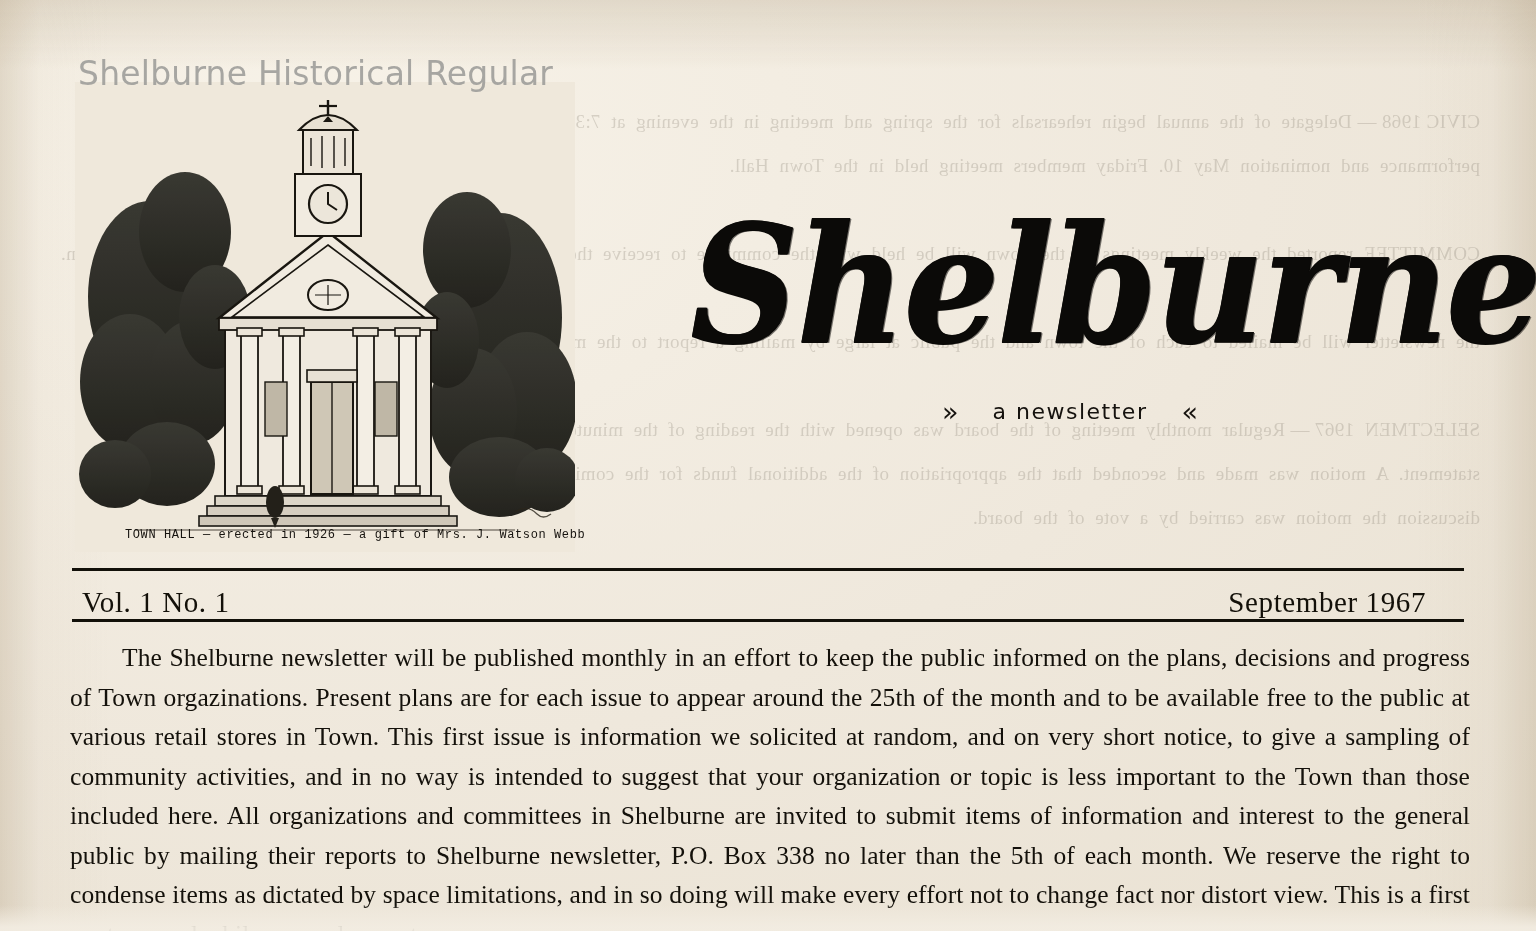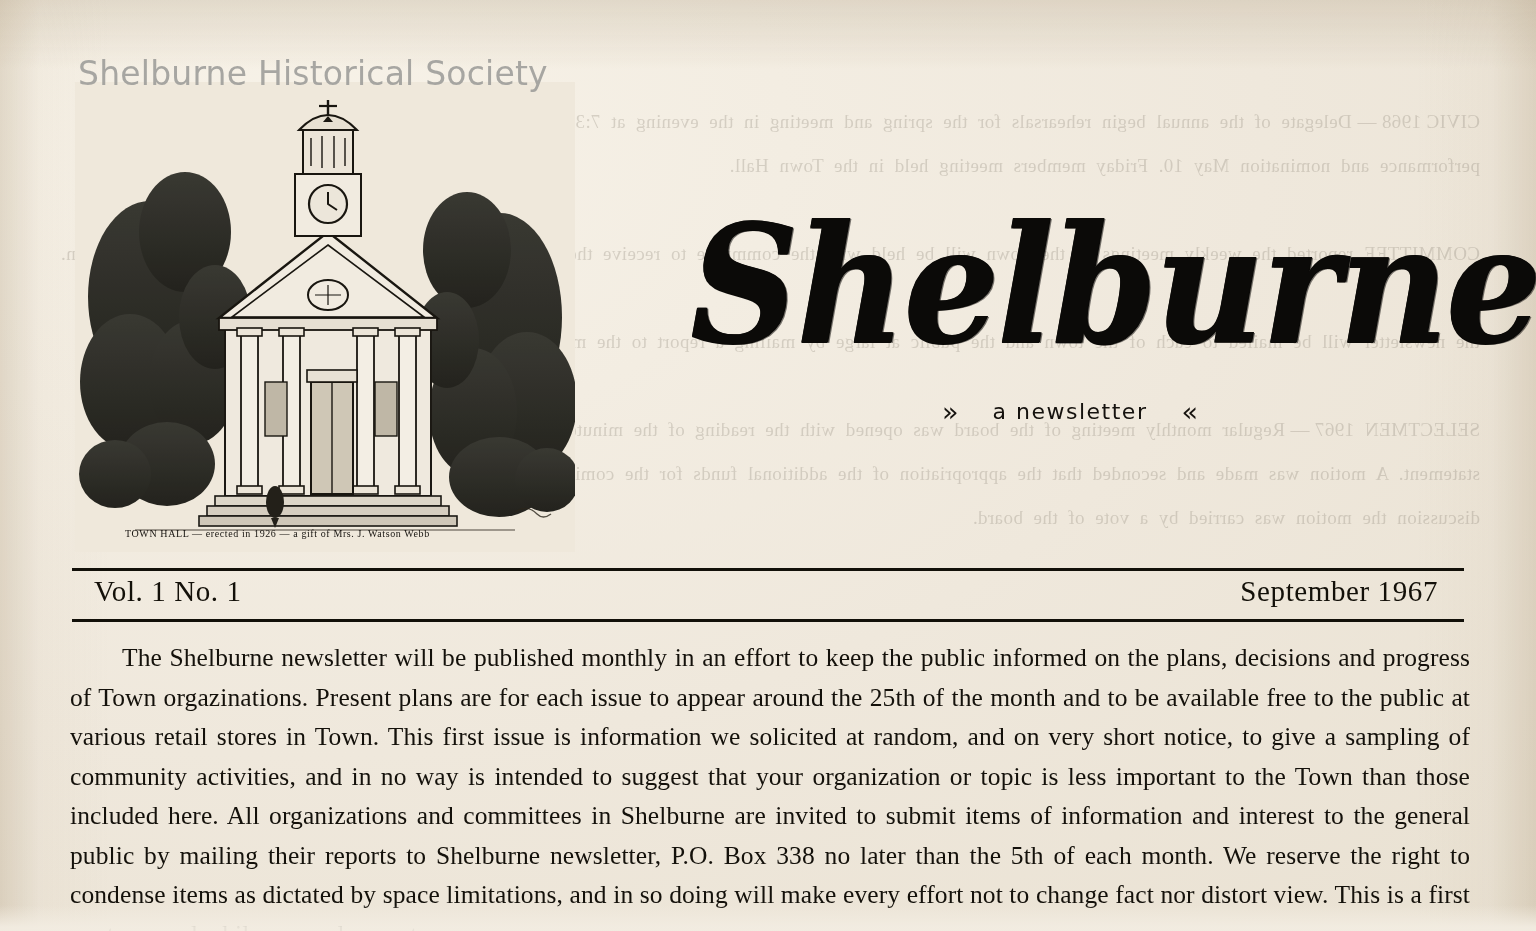--- a/index.html
+++ b/index.html
@@ -80,22 +80,22 @@
     position: absolute;
     left: 75px;
     top: 82px;
     width: 500px;
     height: 470px;
   }
   .illus-caption {
     position: absolute;
     left: 125px;
     top: 528px;
-    font-family: Liberation Serif, serif;
-    font-size: 10px;
+    font-family: Liberation Mono, monospace;
+    font-size: 12px;
     letter-spacing: 0.6px;
     color: #16130f;
     white-space: nowrap;
   }
 
   .title-block {
     position: absolute;
     left: 690px;
     top: 210px;
     width: 760px;
@@ -144,27 +144,27 @@
     position: absolute;
     left: 72px;
     top: 619px;
     width: 1392px;
     height: 3px;
     background: #121009;
     z-index: 4;
   }
   .volume-line {
     position: absolute;
-    left: 68px;
+    left: 56px;
     top: 575px;
     width: 1392px;
     height: 44px;
     z-index: 5;
     display: flex;
-    align-items: flex-start;
+    align-items: flex-end;
     justify-content: space-between;
     font-family: "Liberation Serif", serif;
     font-size: 29px;
     color: #131009;
   }
   .volume-left { padding-left: 26px; letter-spacing: 0.6px; }
   .volume-right { padding-right: 22px; letter-spacing: 0.6px; }
 
   
   .body-text {
@@ -201,21 +201,21 @@
 
   <div class="bleed">CIVIC 1968 — Delegate  of  the  annual  begin  rehearsals  for  the  spring  and  meeting  in  the  evening  at  7:30 with  a  discussion  of  the  new  special  election  for  the  performance  and  nomination  May  10.  Friday  members  meeting  held  in  the  Town  Hall.
 
 COMMITTEE  reported  the  weekly  meetings  of  the  Town  will  be  held  with  the  committee  to  receive  the  nomination  and  vote  on  the  proposed  committee  addition.
 
 the  newsletter  will  be  mailed  to  each  of  the  town  and  the  public  at  large  by  mailing  a  report  to  the  monthly  meetings  which  begin  a  discussion.
 
 SELECTMEN  1967 — Regular  monthly  meeting  of  the  board  was  opened  with  the  reading  of  the  minutes  followed  by  the  secretary  and  the  treasurer's  annual  statement.  A  motion  was  made  and  seconded  that  the  appropriation  of  the  additional  funds  for  the  coming  year  be  approved  at  the  Town  meeting  and  after  a  discussion  the  motion  was  carried  by  a  vote  of  the  board.</div>
   <div class="paper-grain"></div>
 
-  <div class="watermark">Shelburne Historical Society</div>
+  <div class="watermark">Shelburne Historical Regular</div>
 
   <div class="masthead">
 
     <div class="illus-wrap">
       <svg width="500" height="470" viewBox="0 0 500 470" xmlns="http://www.w3.org/2000/svg">
         <defs>
           <linearGradient id="foliage" x1="0" y1="0" x2="0" y2="1">
             <stop offset="0%" stop-color="#2c2c26"></stop>
             <stop offset="100%" stop-color="#14140f"></stop>
           </linearGradient>

